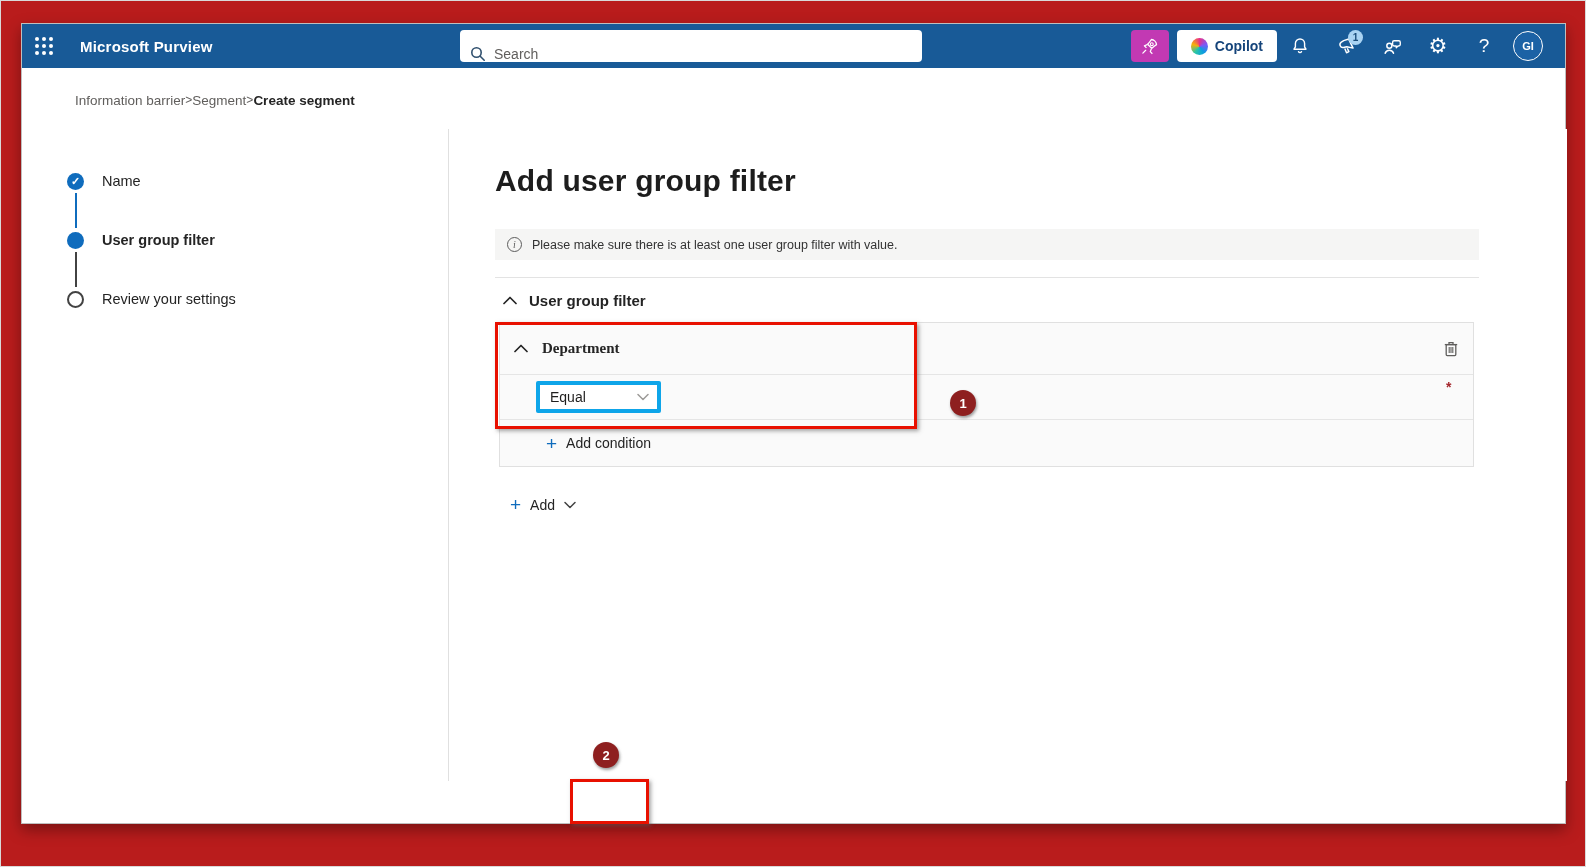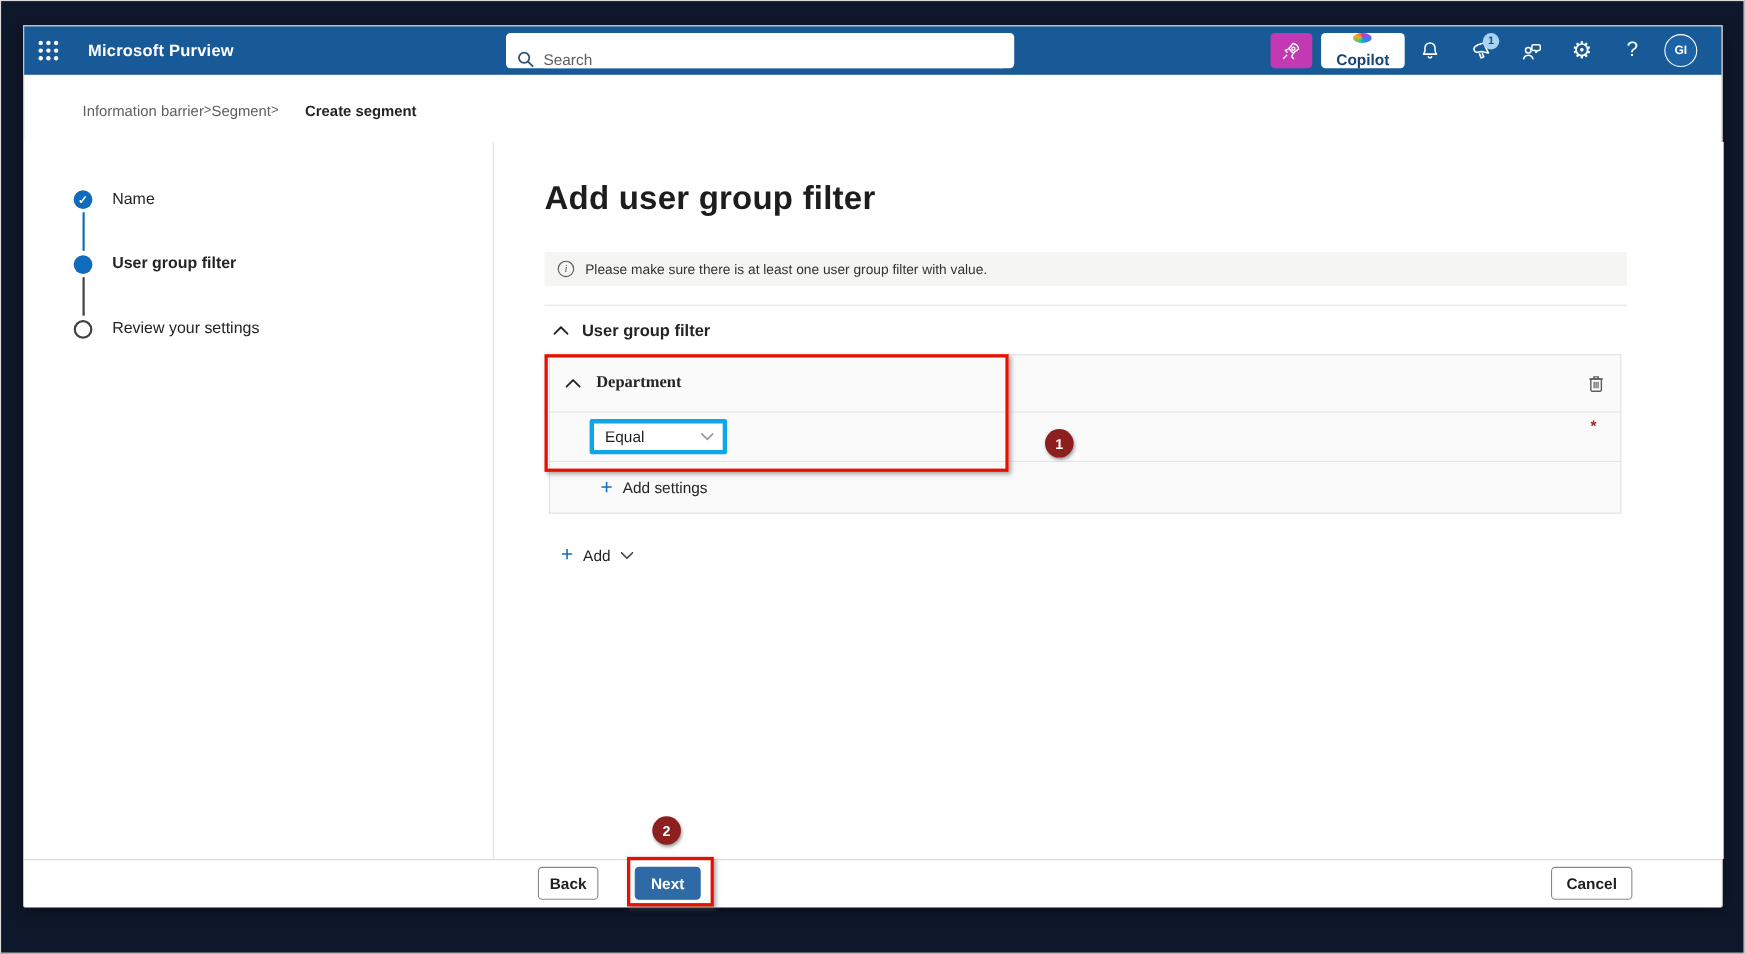--- a/index.html
+++ b/index.html
@@ -1,53 +1,53 @@
 <!DOCTYPE html>
 <html><head>
 <meta charset="utf-8">
 <style>
   * { margin:0; padding:0; box-sizing:border-box; }
   html,body { width:1586px; height:867px; background:#fff; font-family:"Liberation Sans", sans-serif; }
-  .frame { position:relative; width:1586px; height:867px; background:#0f172a; border:1px solid #d9d9d9; overflow:hidden; }
+  .frame { position:relative; width:1586px; height:867px; background:#b91c1c; border:1px solid #d9d9d9; overflow:hidden; }
 
   .window { position:absolute; left:20px; top:22px; width:1545px; height:801px; background:#fff;
             border:1px solid #bfbfbf; box-shadow:0 6px 14px rgba(0,0,0,.35); }
 
   
   .topbar { position:absolute; left:0; top:0; width:100%; height:44px; background:#185a97; display:flex; align-items:center; }
   .waffle { width:44px; height:44px; display:flex; align-items:center; justify-content:center; cursor:pointer; }
   .waffle-grid { display:grid; grid-template-columns:repeat(3,4px); grid-template-rows:repeat(3,4px); gap:3px; }
   .waffle-grid i { width:4px; height:4px; background:#fff; border-radius:50%; }
   .app-title { color:#fff; font-size:15px; font-weight:bold; margin-left:14px; letter-spacing:.2px; }
 
   .searchbox { position:absolute; left:438px; top:6px; width:462px; height:32px; background:#fff; border-radius:4px;
                display:flex; align-items:flex-end; padding:0 10px; gap:8px; }
   .searchbox svg { flex:none; }
   .searchbox input { border:none; outline:none; flex:1; font-size:14px; color:#333; font-family:"Liberation Sans",sans-serif; }
   .searchbox input::placeholder { color:#605e5c; }
 
   .top-right { position:absolute; right:22px; top:0; height:44px; display:flex; align-items:center; gap:0; }
   .rocket-btn { width:38px; height:32px; background:#c239b3; border-radius:4px; display:flex; align-items:center; justify-content:center; margin-right:8px; cursor:pointer; }
-  .copilot-btn { height:32px; background:#fff; border-radius:4px; display:flex; align-items:center; gap:7px; padding:0 14px; cursor:pointer;flex-direction:column; }
+  .copilot-btn { height:32px; background:#fff; border-radius:4px; display:flex; align-items:center; gap:7px; padding:0 14px; cursor:pointer; }
   .copilot-logo { width:17px; height:17px; border-radius:50%;
        background:conic-gradient(#e8308a,#7a5af8,#0b9de0,#28c6a8,#f9b006,#e8308a); }
   .copilot-label { font-size:14px; font-weight:bold; color:#15447a; }
   .tb-icon { width:46px; height:44px; display:flex; align-items:center; justify-content:center; position:relative; cursor:pointer; color:#fff; }
   .badge { position:absolute; top:6px; right:6px; width:15px; height:15px; border-radius:50%; background:#a9d3f2; color:#1b4d7a;
            font-size:10px; font-weight:bold; display:flex; align-items:center; justify-content:center; }
   .gear-glyph { font-family:"DejaVu Sans", sans-serif; font-size:21px; line-height:1; }
   .help-glyph { font-size:19px; font-weight:400; }
   .avatar { width:30px; height:30px; border-radius:50%; border:1px solid #fff; background:#1c62a5; color:#fff;
             font-size:11px; font-weight:bold; display:flex; align-items:center; justify-content:center; margin-left:6px; cursor:pointer; }
 
   
   .breadcrumb { position:absolute; left:53px; top:62px; height:28px; display:flex; align-items:center; gap:0; font-size:13.5px; }
   .crumb { color:#605e5c; cursor:pointer; }
   .crumb-sep { color:#605e5c; font-size:12px; }
-  .crumb.current { color:#242424; font-weight:bold; cursor:default;margin-left:24px; }
+  .crumb.current { color:#242424; font-weight:bold; cursor:default; }
 
   
   .left-panel { position:absolute; left:0; top:105px; width:427px; height:652px; border-right:1px solid #e0e0e0; background:#fff; }
   .step { position:absolute; left:45px; display:flex; align-items:center; gap:18px; height:22px; cursor:pointer; }
   .step-circle { width:17px; height:17px; border-radius:50%; flex:none; display:flex; align-items:center; justify-content:center; }
   .step-circle.completed { background:#0f6cbd; color:#fff; font-size:11px; font-weight:bold; }
   .step-circle.current { background:#0f6cbd; }
   .step-circle.upcoming { background:#fff; border:2px solid #424242; }
   .step-label { font-size:14.5px; color:#242424; }
   .step-label.bold { font-weight:bold; }
@@ -256,21 +256,21 @@
             <span class="sel-text">Equal</span>
             <svg width="12" height="8" viewBox="0 0 12 8">
               <polyline points="1,1.5 6,6.5 11,1.5" fill="none" stroke="#9d9b99" stroke-width="1.5" stroke-linecap="round" stroke-linejoin="round"></polyline>
             </svg>
           </div>
           <span class="required-star">*</span>
         </div>
 
         <div class="addcond-row">
           <span class="plus">+</span>
-          <span class="addcond-label">Add settings</span>
+          <span class="addcond-label">Add condition</span>
         </div>
       </div>
 
       <div class="add-row">
         <span class="plus">+</span>
         <span class="add-label">Add</span>
         <svg width="12" height="8" viewBox="0 0 12 8">
           <polyline points="1,1.5 6,6.5 11,1.5" fill="none" stroke="#424242" stroke-width="1.5" stroke-linecap="round" stroke-linejoin="round"></polyline>
         </svg>
       </div>
@@ -278,26 +278,15 @@
 
     <div class="anno-box anno-box1"></div>
     <div class="anno-circle anno-circle1">
       <span>1</span>
     </div>
     <div class="anno-box anno-box2"></div>
     <div class="anno-circle anno-circle2">
       <span>2</span>
     </div>
 
-    <div class="footer">
-      <div class="btn btn-back">
-        <span>Back</span>
-      </div>
-      <div class="btn btn-next">
-        <span>Next</span>
-      </div>
-      <div class="btn btn-cancel">
-        <span>Cancel</span>
-      </div>
-    </div>
 
   </div>
 </div>
 
 </body></html>

